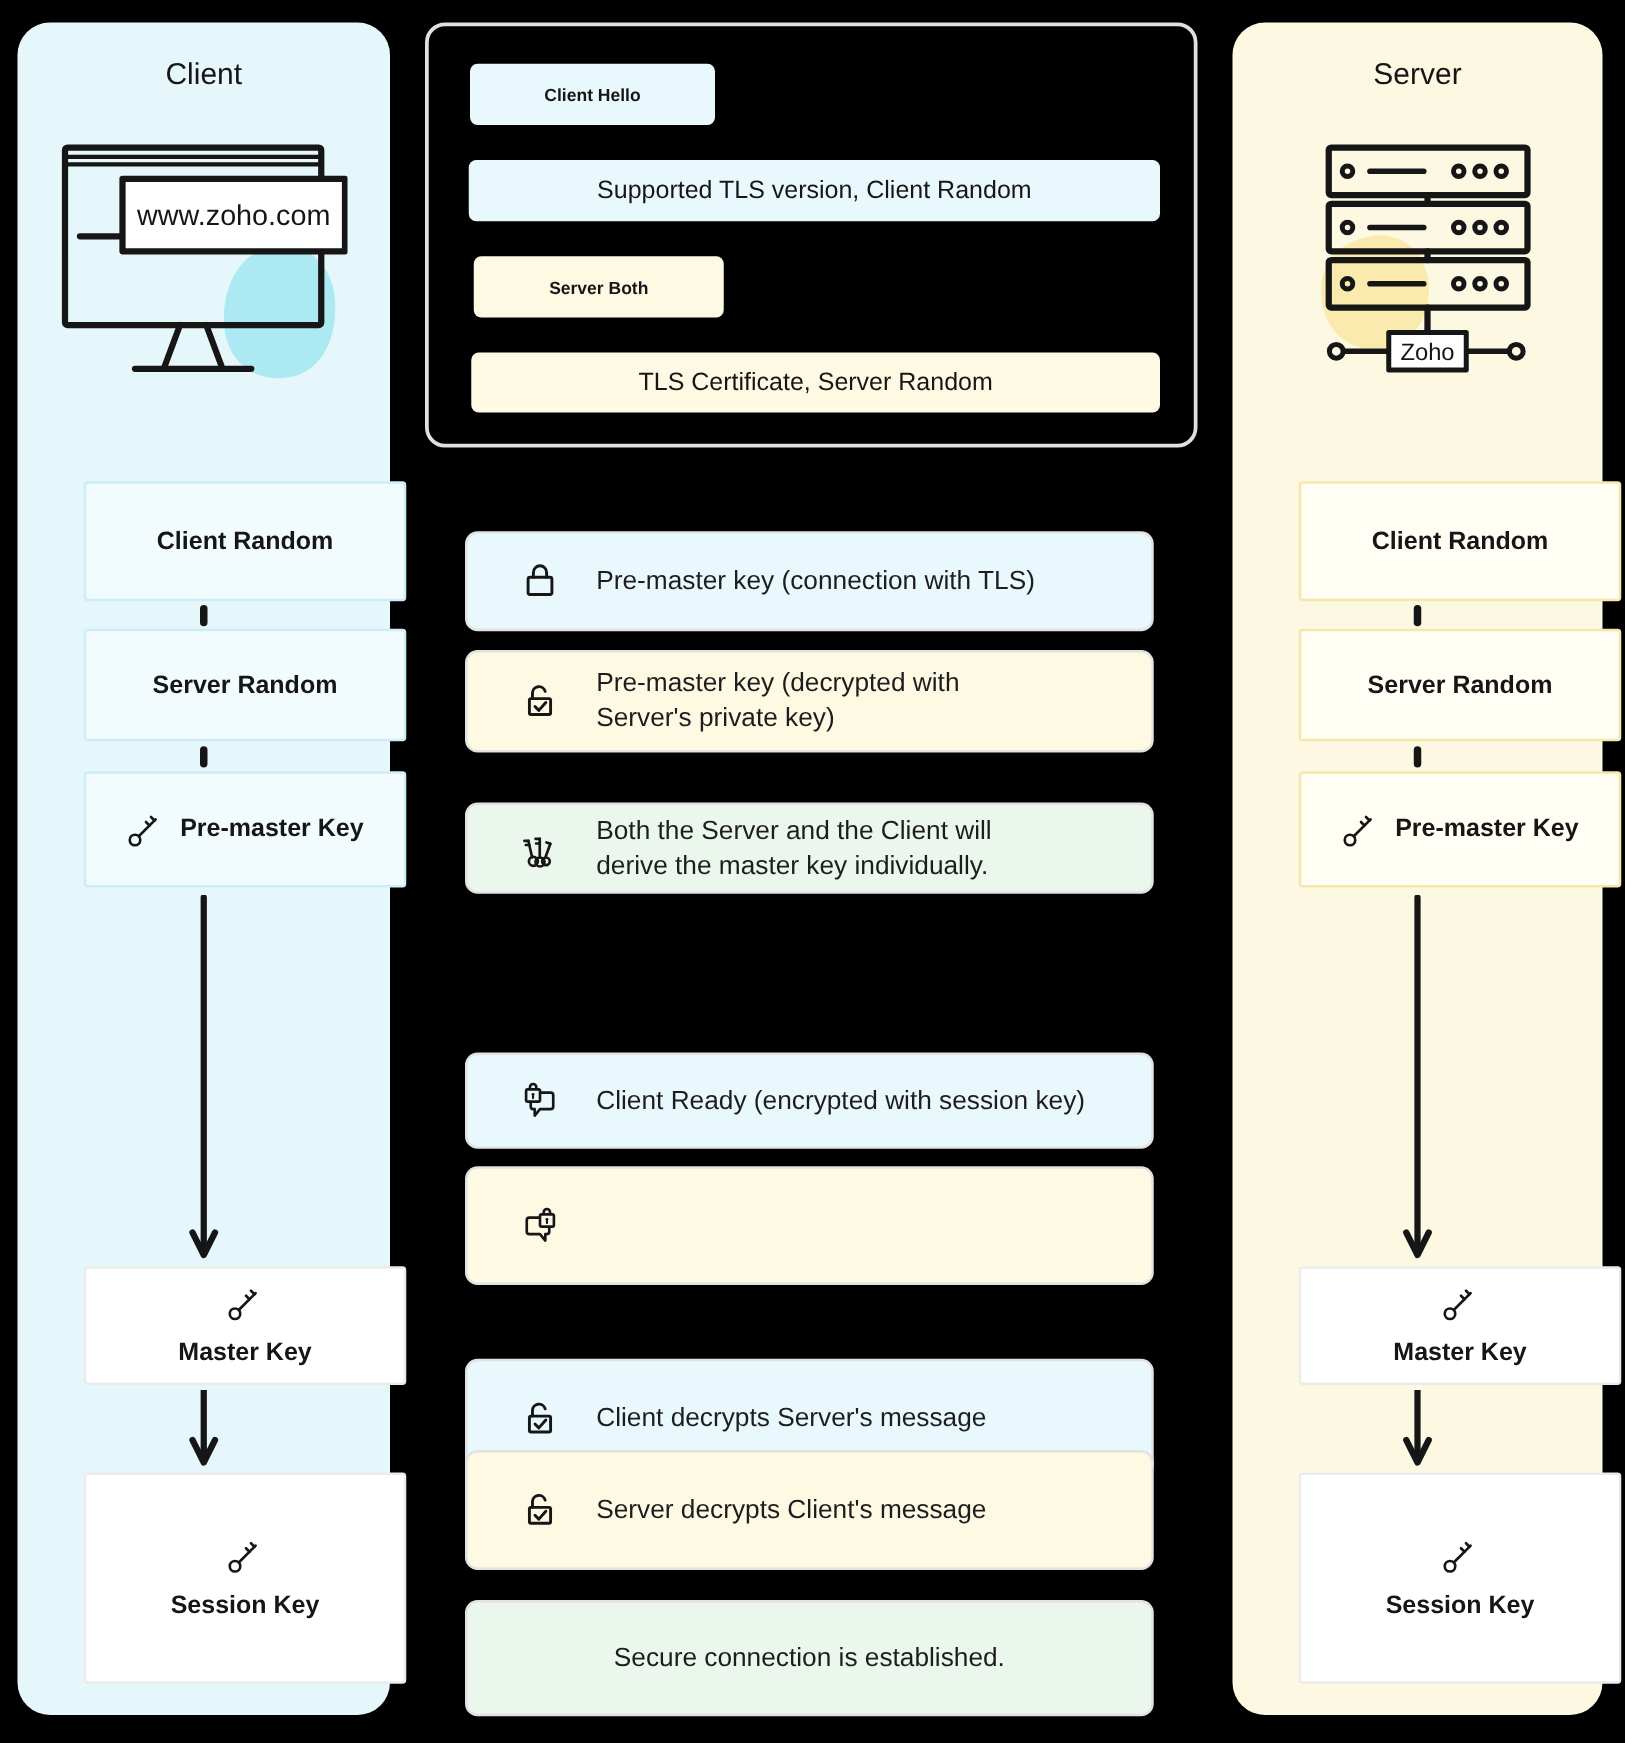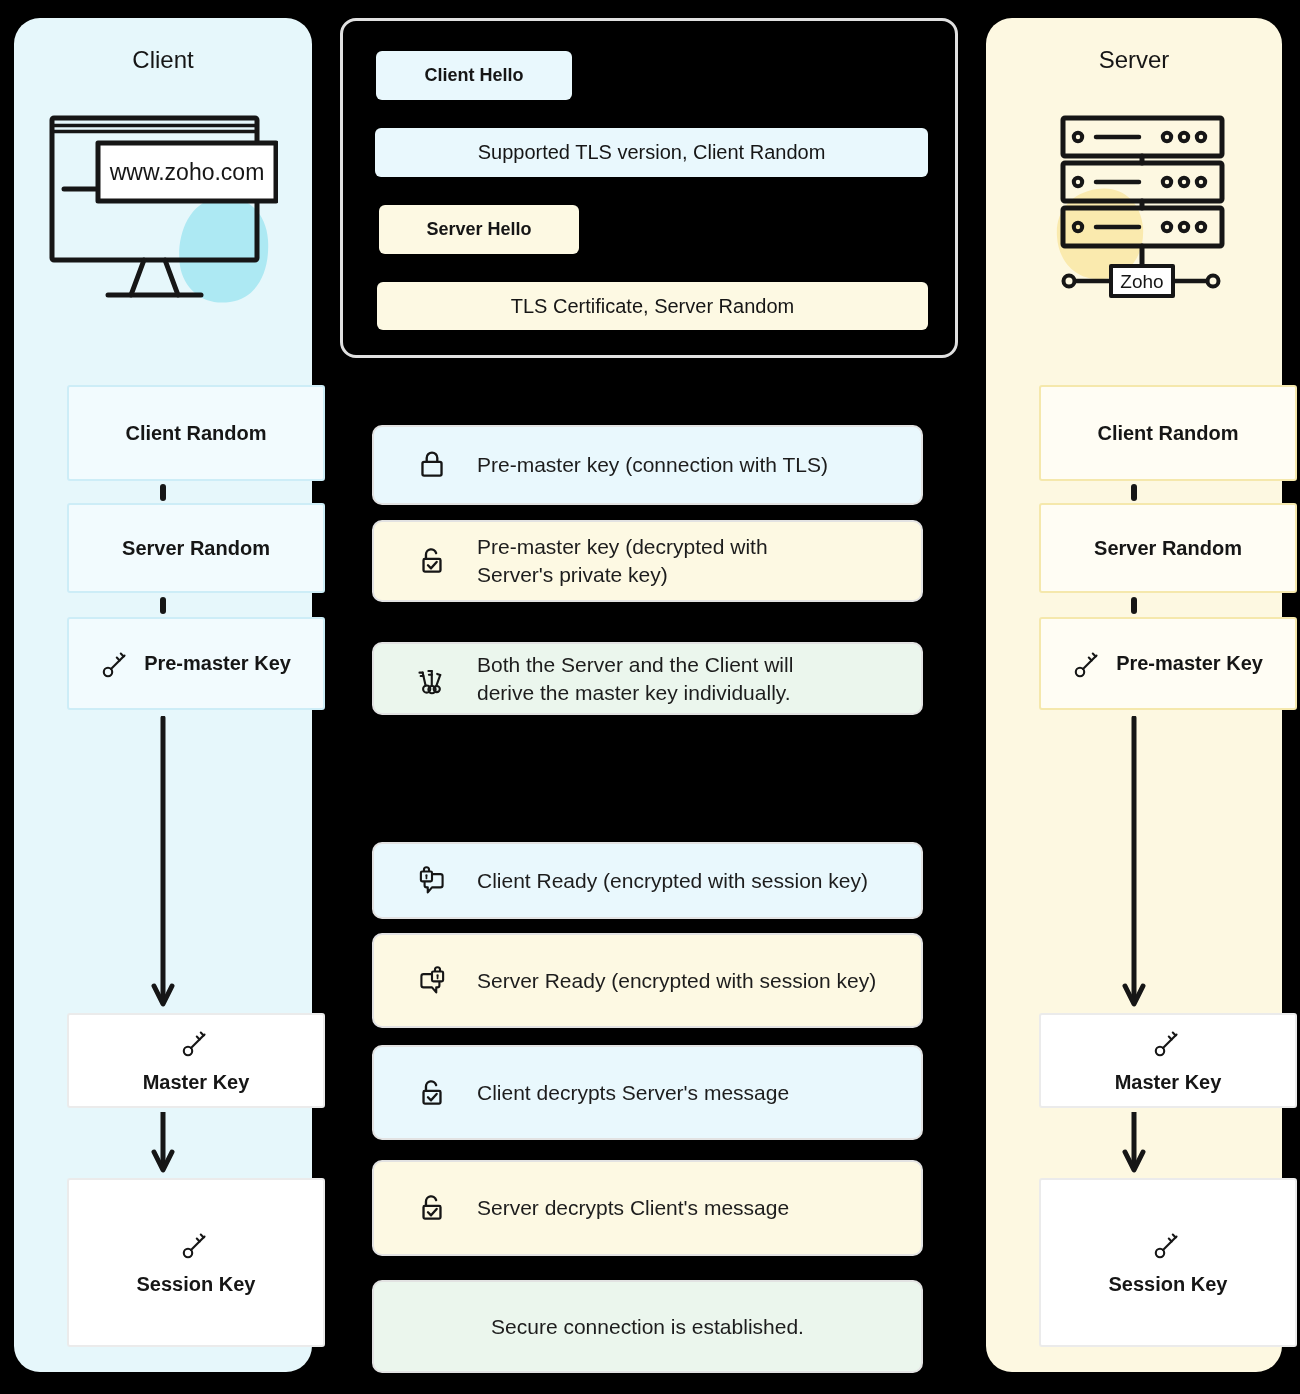--- a/index.html
+++ b/index.html
@@ -42,21 +42,21 @@
   }
   .varrow{position:absolute;left:calc(50% - 13px);width:26px;}
   .hello-box{
     position:absolute;left:340px;top:18px;width:618px;height:340px;box-sizing:border-box;
     border:3px solid var(--container-border);border-radius:16px;background:var(--page-bg);
   }
   .chip,.bar{
     position:absolute;display:flex;align-items:center;justify-content:center;
     border-radius:6px;color:var(--ink);
   }
-  .chip{font-weight:bold;font-size:18px;}
+  .chip{font-weight:bold;font-size:14px;}
   .bar{font-size:20px;}
   .fill-blue{background:var(--blue-box-bg);}
   .fill-yellow{background:var(--yellow-box-bg);}
   .msg{
     position:absolute;left:372px;width:551px;box-sizing:border-box;
     display:flex;align-items:center;gap:27px;padding-left:40px;
     border:2px solid var(--row-border);border-radius:10px;
     font-size:21px;line-height:1.32;color:#1d1d1d;
   }
   .msg.blue{background:var(--blue-box-bg);}
@@ -149,21 +149,21 @@
   </section>
 
   <section class="hello-box">
     <div class="chip fill-blue" style="left:33px;top:30px;width:196px;height:49px">
       <span>Client Hello</span>
     </div>
     <div class="bar fill-blue" style="left:32px;top:107px;width:553px;height:49px">
       <span>Supported TLS version, Client Random</span>
     </div>
     <div class="chip fill-yellow" style="left:36px;top:184px;width:200px;height:49px">
-      <span>Server Hello</span>
+      <span>Server Both</span>
     </div>
     <div class="bar fill-yellow" style="left:34px;top:261px;width:551px;height:48px">
       <span>TLS Certificate, Server Random</span>
     </div>
   </section>
 
   <div class="msg blue" style="top:425px;height:80px">
     <svg class="msg-icon ic" viewBox="0 0 34 34" stroke-width="2.2">
       <path d="M12 14 V10.3 A5 5 0 0 1 22 10.3 V14"></path>
         <rect x="8" y="14" width="18" height="13" rx="1.5"></rect>
@@ -213,24 +213,23 @@
   <div class="msg yellow" style="top:933px;height:95px">
     <svg class="msg-icon ic" viewBox="0 0 34 34" stroke-width="2">
       <g transform="translate(34 0) scale(-1 1)">
         <path d="M12 10.5 H25 Q27 10.5 27 12.5 V21 Q27 23 25 23 H17 L13 27.8 V23 H12 Q10 23 10 21 V12.5 Q10 10.5 12 10.5 Z"></path>
         <path d="M9.4 8 V6.4 A2.4 2.4 0 0 1 14.2 6.4 V8"></path>
         <path class="lock-body-fill" d="M7.7 8 H15.8 Q17 8 17 9.2 V16.1 Q17 17.3 15.8 17.3 H7.7 Q6.5 17.3 6.5 16.1 V9.2 Q6.5 8 7.7 8 Z"></path>
         <circle cx="11.75" cy="11.8" r="1.1" fill="#161616" stroke="none"></circle>
         <path d="M11.75 12.8 V14.6" stroke-width="1.6"></path>
       </g>
     </svg>
-    <span class="msg-label">Server Ready (encrypted with session key)</span>
-  </div>
-
-  <div class="msg blue" style="top:1045px;height:95px">
+  </div>
+
+  <div class="msg blue" style="top:1087px;height:95px">
     <svg class="msg-icon ic" viewBox="0 0 34 34" stroke-width="2.2">
       <path d="M11.3 15 V11 A4.9 4.9 0 0 1 20.9 9.5"></path>
         <rect x="9" y="15" width="16" height="12" rx="1.2"></rect>
       <path d="M13.2 21 l2.9 2.9 5.3 -6"></path>
     </svg>
     <span class="msg-label">Client decrypts Server's message</span>
   </div>
 
   <div class="msg yellow" style="top:1160px;height:96px">
     <svg class="msg-icon ic" viewBox="0 0 34 34" stroke-width="2.2">

